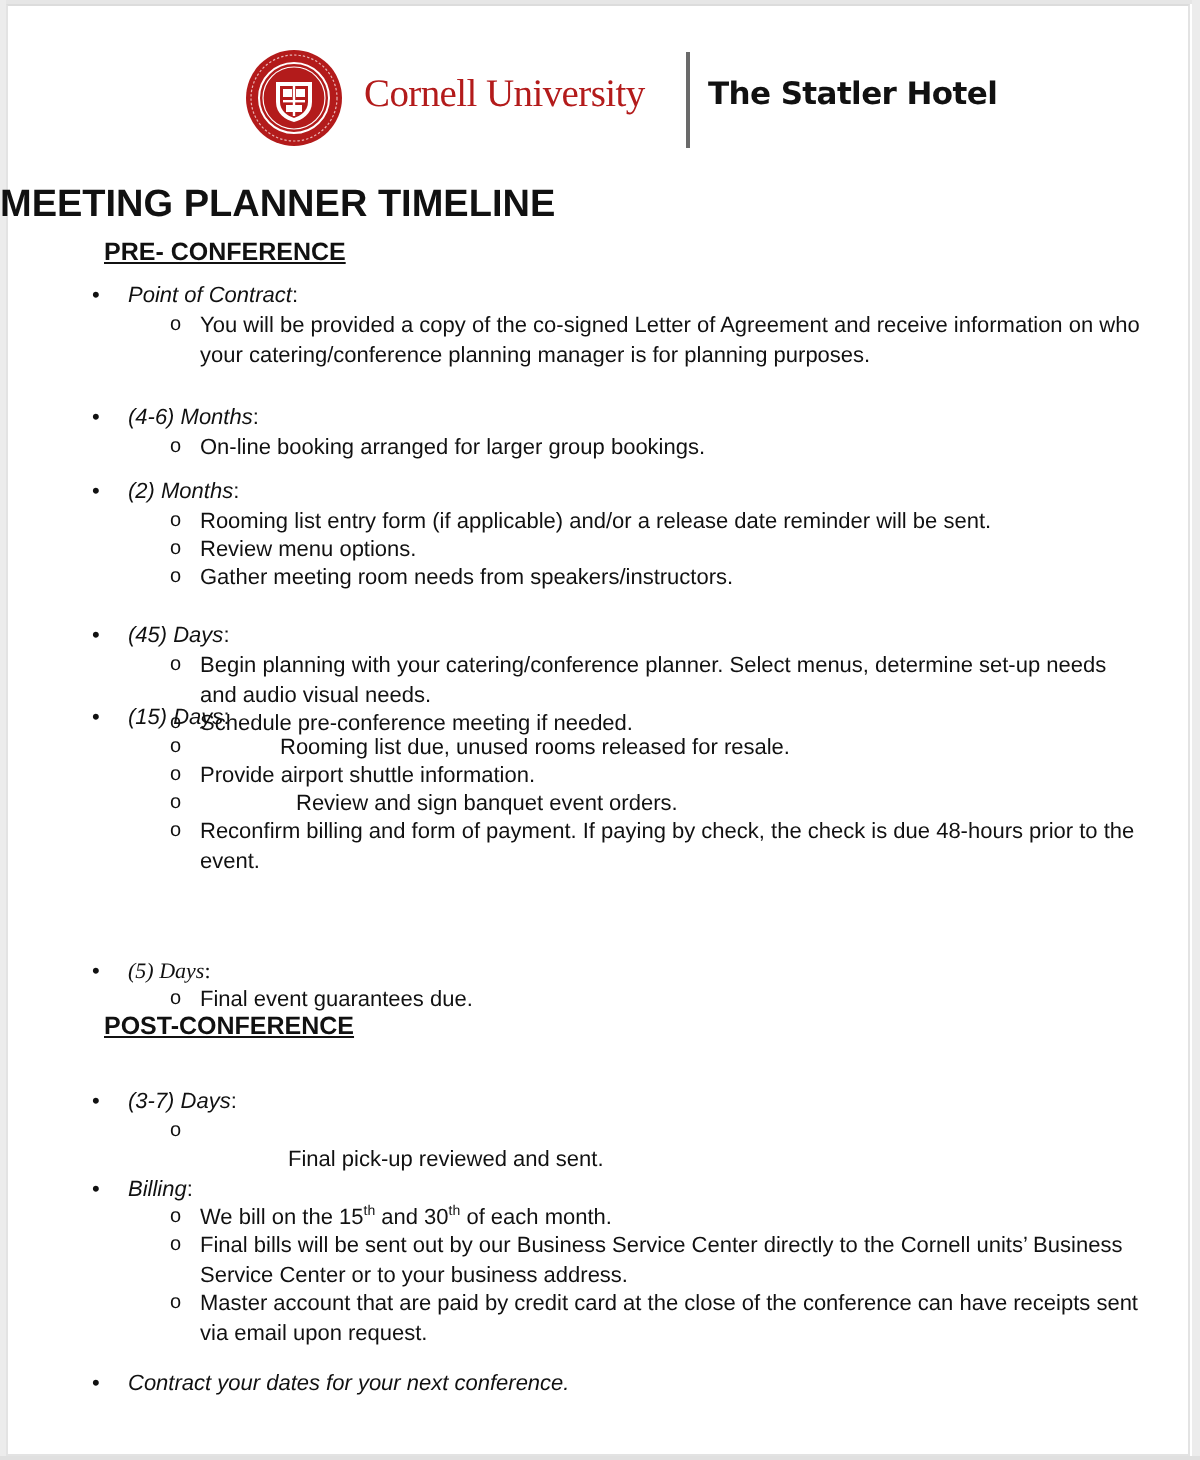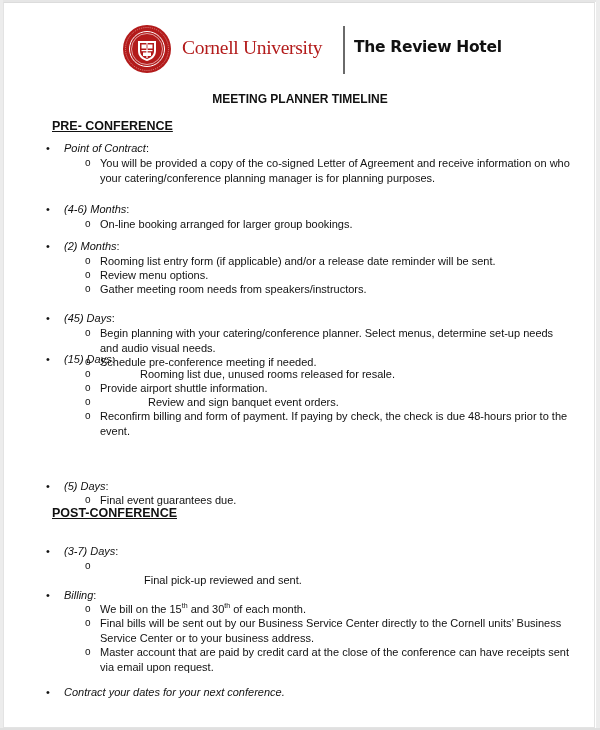--- a/index.html
+++ b/index.html
@@ -13,22 +13,22 @@
     .frame-bottom { position: absolute; left: 0; bottom: 0; width: 600px; height: 2px; background: #e0e0e0; }
 
     .header { position: absolute; left: 118px; top: 22px; width: 370px; height: 56px; }
     .seal { position: absolute; left: 4px; top: 2px; width: 50px; height: 50px; }
     .cornell { position: absolute; left: 64px; top: 15px; font-family: "Liberation Serif", serif;
                font-size: 19.5px; color: #b31b1b; letter-spacing: -0.3px; white-space: nowrap; text-align: center; }
     .divider { position: absolute; left: 225px; top: 4px; width: 1.5px; height: 48px; background: #6a6a6a; }
     .statler { position: absolute; left: 236px; top: 16px; font-family: "DejaVu Sans", sans-serif;
                font-weight: bold; font-size: 15.5px; color: #111; white-space: nowrap; letter-spacing: -0.3px; }
 
-    .title { position: absolute; left: 0; width: 600px; top: 92px; text-align: center;
-             font-weight: bold; font-size: 12px; color: #111; letter-spacing: 0; }
+    .title { position: absolute; left: 0; width: 600px; top: 92px; 
+             font-weight: bold; font-size: 19px; color: #111; letter-spacing: 0; }
 
     .section-h { position: absolute; left: 28px; font-weight: bold; font-size: 12.5px;
                  text-decoration: underline; color: #111; padding-left: 24px; }
     .l1 { position: absolute; left: 64px; font-style: italic; font-size: 11px; color: #111; white-space: nowrap; }
     .b1 { position: absolute; left: 46px; font-size: 11px; color: #111; }
     .l2 { position: absolute; left: 100px; width: 470px; font-size: 11px; line-height: 14.5px; color: #111; }
     .b2 { position: absolute; left: 85px; font-size: 10px; color: #111; }
     sup { font-size: 7px; line-height: 0; }
   </style>
 </head>
@@ -51,21 +51,21 @@
     <path d="M16 17 h18 v10 c0 6 -5 9 -9 10 c-4 -1 -9 -4 -9 -10 z" fill="#fff"></path>
     <path d="M18 19 h14 v8 c0 4.5 -4 7 -7 8 c-3 -1 -7 -3.5 -7 -8 z" fill="#b31b1b"></path>
     <rect x="19.5" y="20.5" width="4.5" height="4" fill="#fff"></rect>
     <rect x="26" y="20.5" width="4.5" height="4" fill="#fff"></rect>
     <rect x="19.5" y="26" width="11" height="1.2" fill="#fff"></rect>
     <rect x="21" y="28.5" width="8" height="3.5" fill="#fff"></rect>
     <rect x="24.4" y="19" width="1.2" height="15" fill="#fff"></rect>
   </svg>
   <span class="cornell">Cornell University</span>
   <div class="divider"></div>
-  <span class="statler">The Review Hotel</span>
+  <span class="statler">The Statler Hotel</span>
 </div>
 
 <div class="title">MEETING PLANNER TIMELINE</div>
 
 <div id="content">
     <div class="section-h" style="top: 119px;">PRE- CONFERENCE</div>
     <span class="b1" style="top: 142px;">•</span>
     <span class="l1" style="top: 142px;">Point of Contract<span style="font-style: normal;">:</span></span>
     <span class="b2" style="top: 157px;">o</span>
     <div class="l2" style="top: 156px;">You will be provided a copy of the co-signed Letter of Agreement and receive information on who your catering/conference planning manager is for planning purposes.</div>
@@ -91,21 +91,21 @@
     <span class="l1" style="top: 353px;">(15) Days<span style="font-style: normal;">:</span></span>
     <span class="b2" style="top: 368px;">o</span>
     <div class="l2" style="top: 367px; padding-left: 40px;">Rooming list due, unused rooms released for resale.</div>
     <span class="b2" style="top: 382px;">o</span>
     <div class="l2" style="top: 381px;">Provide airport shuttle information.</div>
     <span class="b2" style="top: 396px;">o</span>
     <div class="l2" style="top: 395px; padding-left: 48px;">Review and sign banquet event orders.</div>
     <span class="b2" style="top: 410px;">o</span>
     <div class="l2" style="top: 409px;">Reconfirm billing and form of payment. If paying by check, the check is due 48-hours prior to the event.</div>
     <span class="b1" style="top: 480px;">•</span>
-    <span class="l1" style="top: 480px;">(5) Days<span style="font-style: normal;">:</span></span>
+    <span class="l1" style="top: 480px; font-family: Liberation Serif, serif;">(5) Days<span style="font-style: normal;">:</span></span>
     <span class="b2" style="top: 494px;">o</span>
     <div class="l2" style="top: 493px;">Final event guarantees due.</div>
     <div class="section-h" style="top: 506px;">POST-CONFERENCE</div>
     <span class="b1" style="top: 545px;">•</span>
     <span class="l1" style="top: 545px;">(3-7) Days<span style="font-style: normal;">:</span></span>
     <span class="b2" style="top: 560px;">o</span>
     <div class="l2" style="top: 573px; padding-left: 44px;">Final pick-up reviewed and sent.</div>
     <span class="b1" style="top: 589px;">•</span>
     <span class="l1" style="top: 589px;">Billing<span style="font-style: normal;">:</span></span>
     <span class="b2" style="top: 603px;">o</span>

